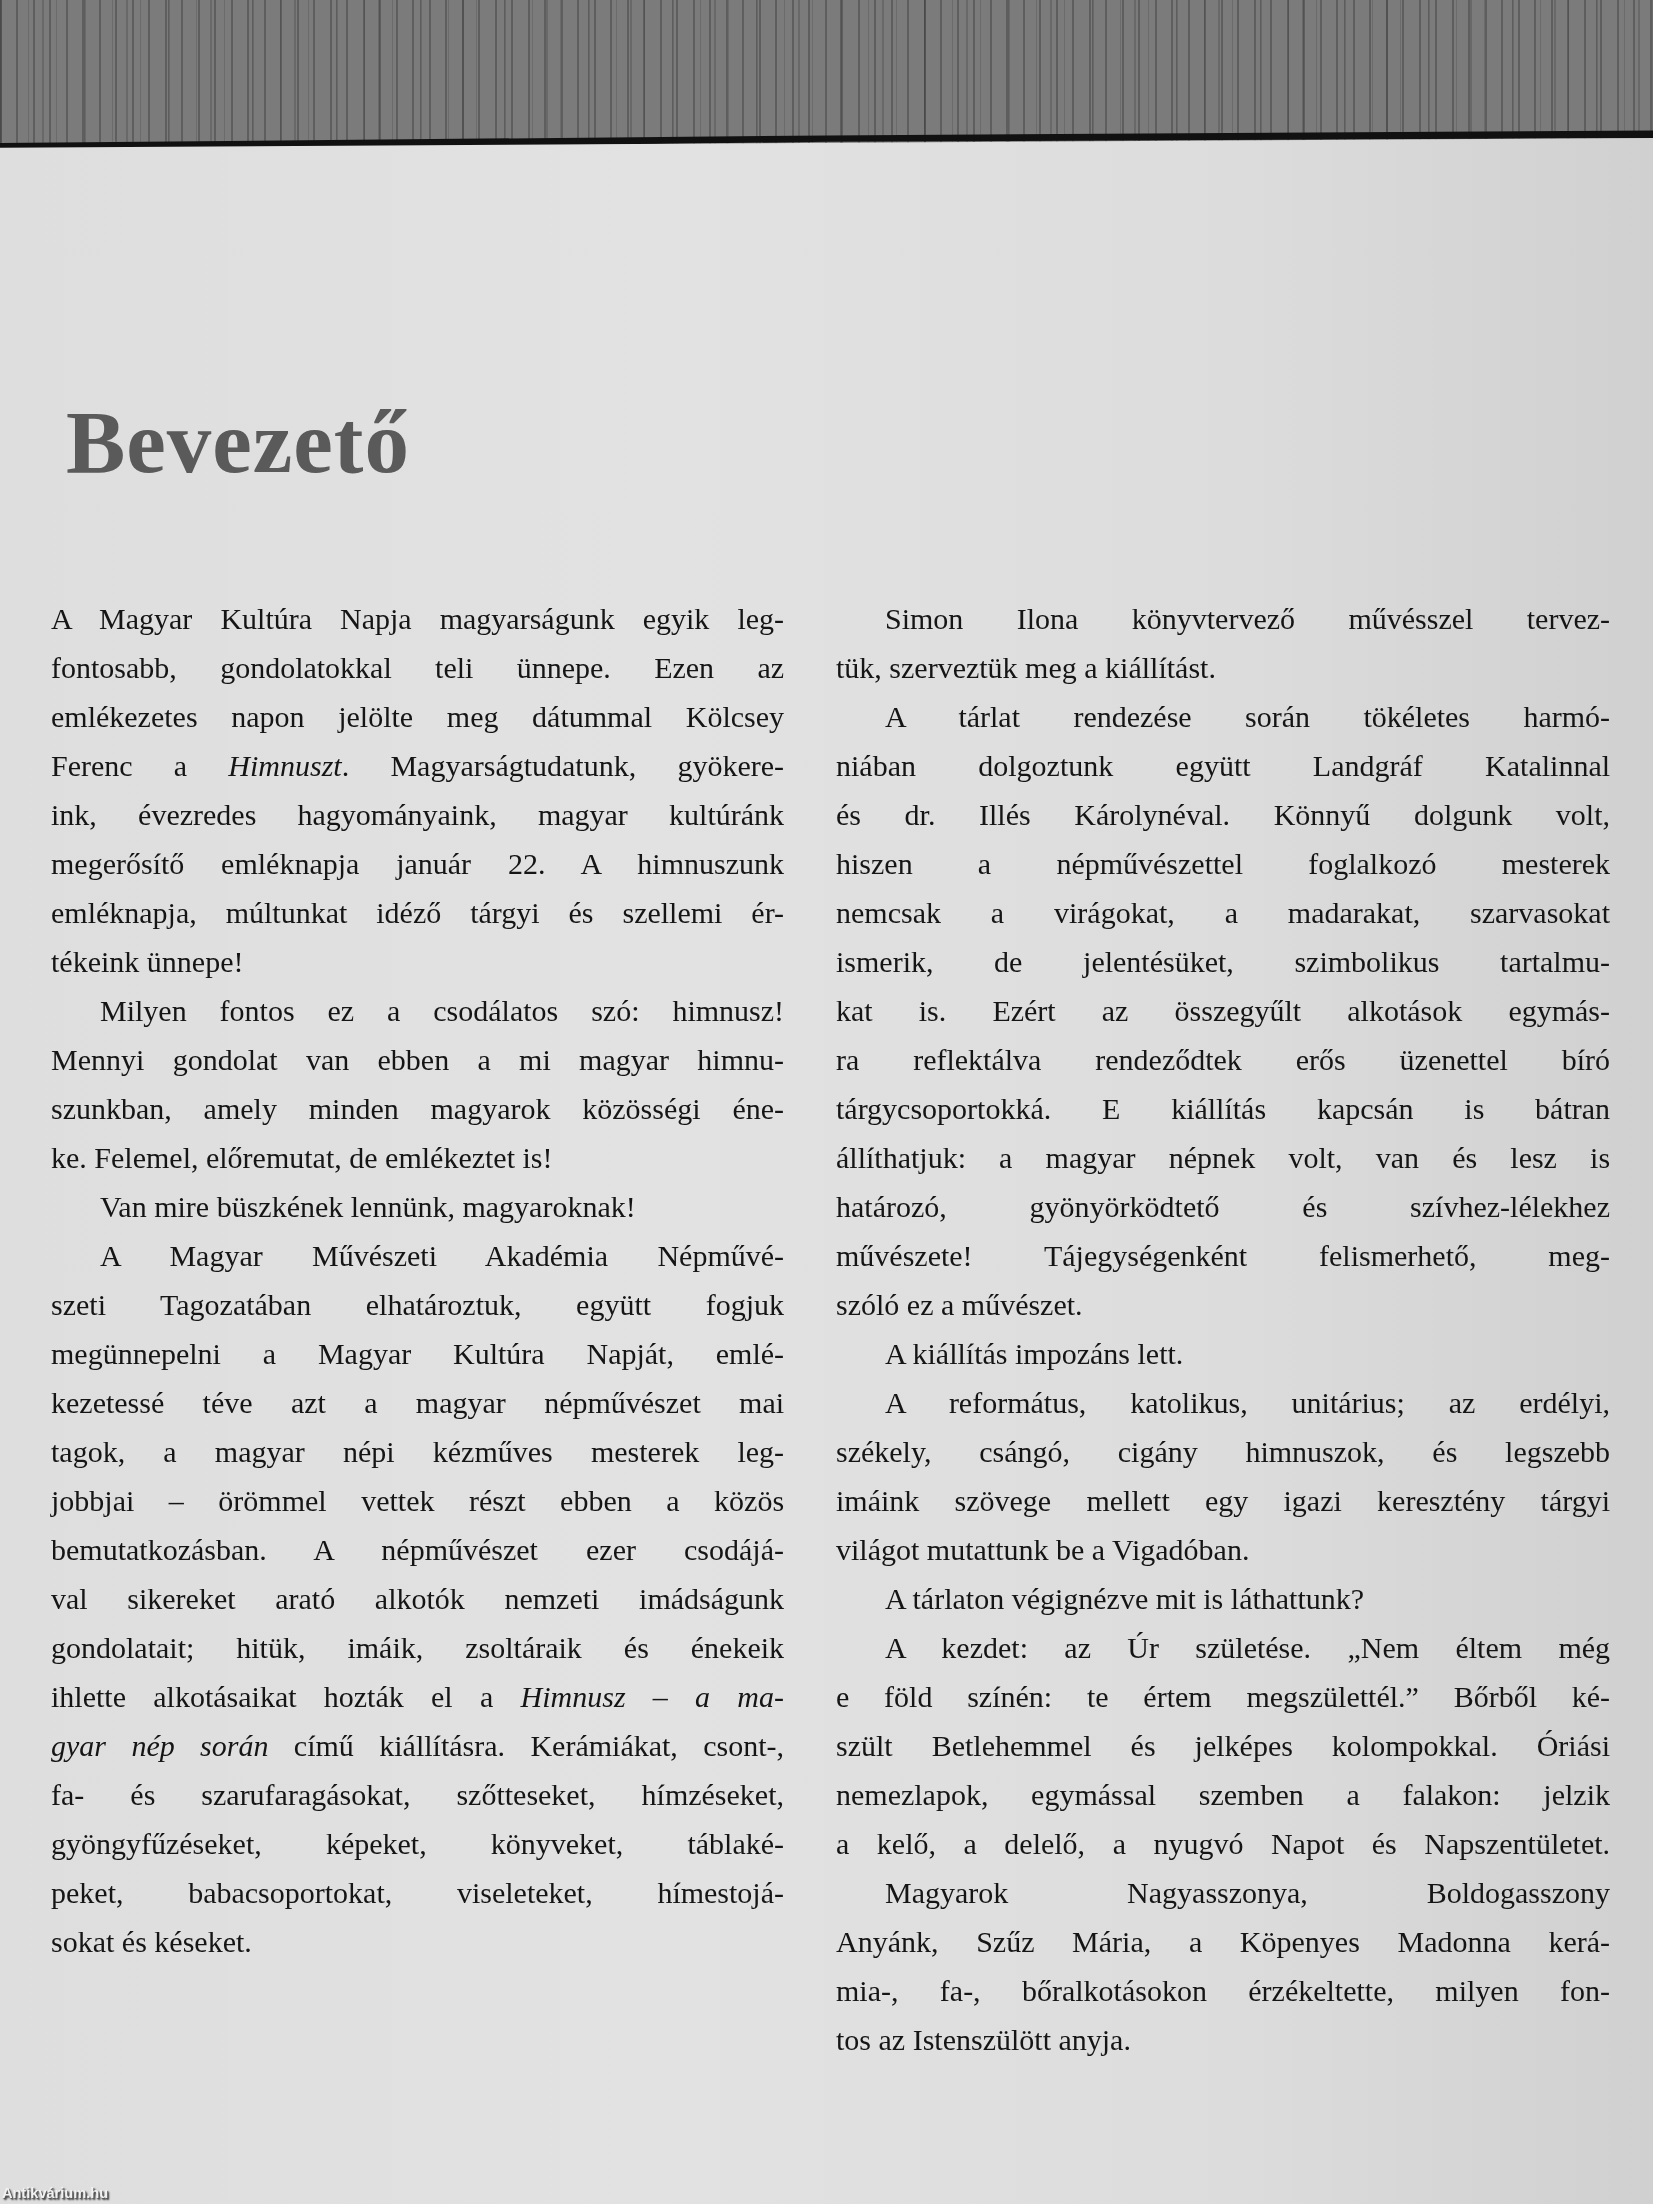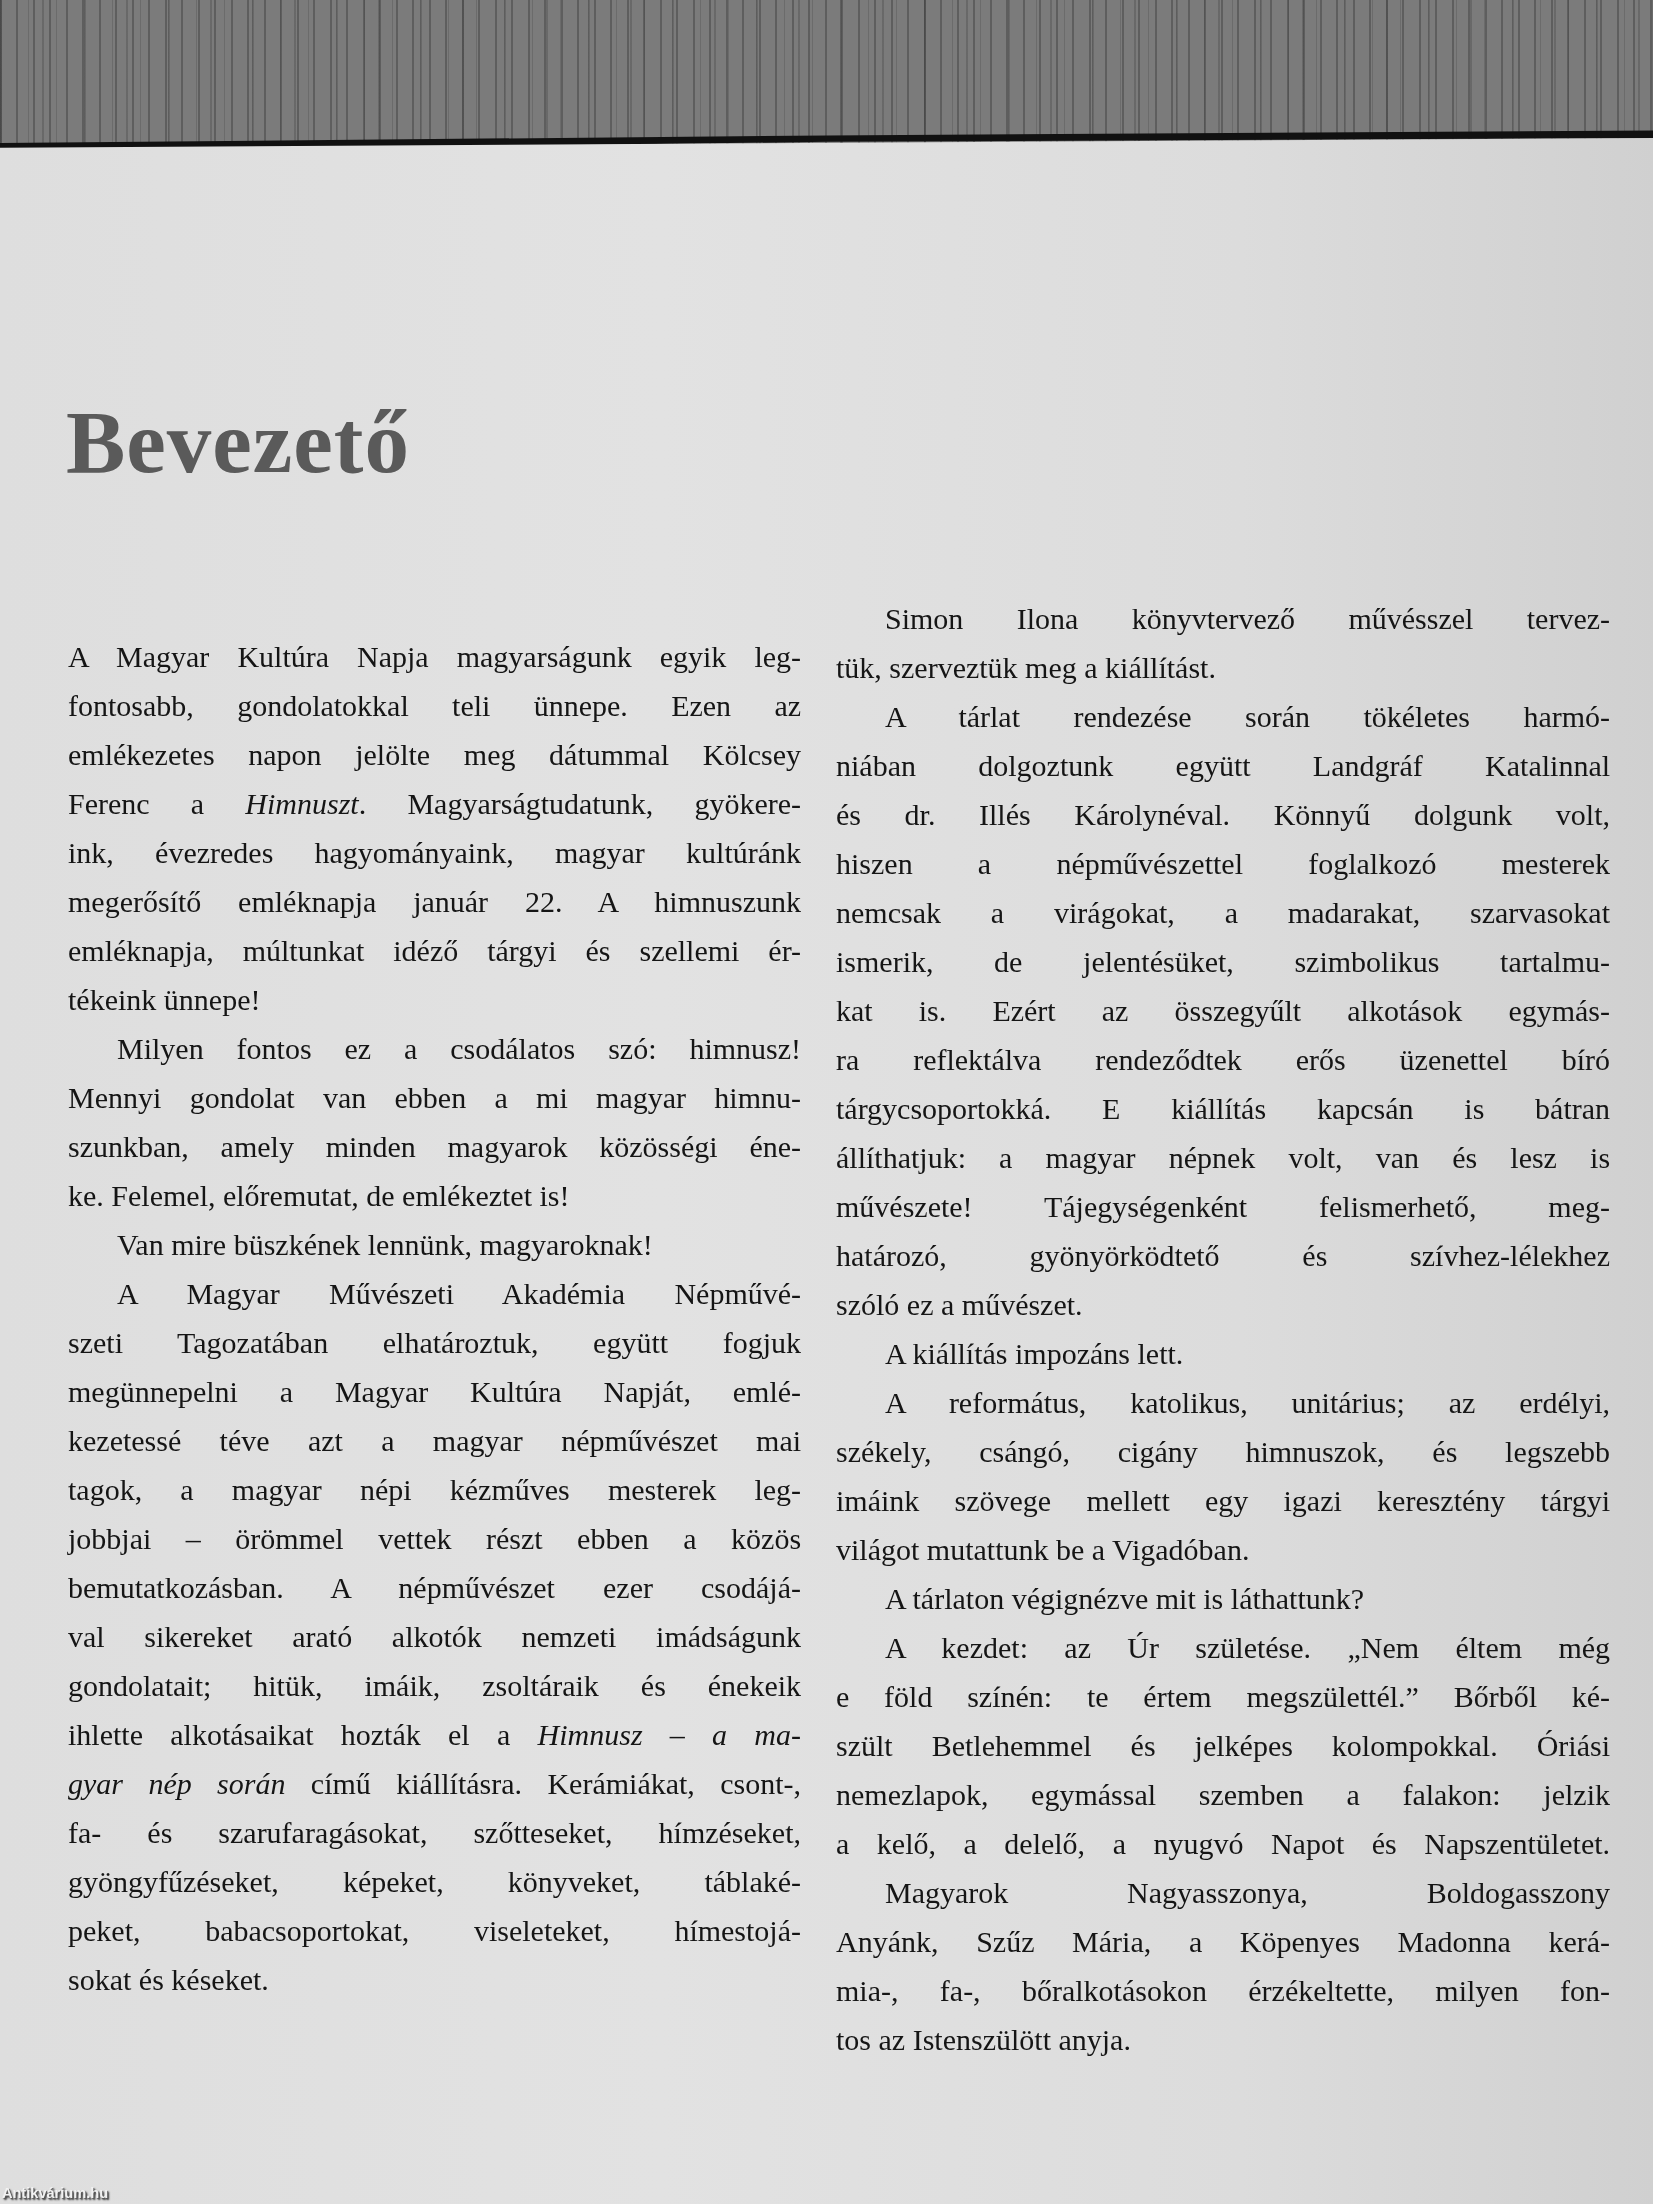--- a/index.html
+++ b/index.html
@@ -29,21 +29,21 @@
   .title {
     position: absolute; left: 58px; top: 386px;
     font-size: 89px; font-weight: bold; color: #5a5a5a; letter-spacing: 1px;
     margin: 8px; line-height: 1.1;
   }
   .column {
     position: absolute; top: 594px;
     font-size: 30px; line-height: 49px; color: #151515;
     text-align: justify;
   }
-  .col-left { left: 68px; width: 733px; margin-top: 38px; }
+  .col-left { left: 51px; width: 733px; }
   .col-right { left: 836px; width: 774px; }
   .line { display: block; text-align: justify; text-align-last: justify; white-space: nowrap; height: 49px; }
   .line.last { text-align-last: left; }
   .line.indent { padding-left: 49px; }
   .line > span { white-space: pre; }
   .it { font-style: italic; }
   .watermark {
     position: absolute; left: 1.9px; top: 2185px;
     font-family: Liberation Sans, sans-serif; font-weight: bold; font-size: 14.6px;
     color: #f2f2f2; text-shadow: 1px 1px 1px #555, 1.9px 1.9px 1.9px #333;
@@ -94,22 +94,22 @@
     <div class="line indent"><span>A</span> <span>tárlat</span> <span>rendezése</span> <span>során</span> <span>tökéletes</span> <span>harmó-</span></div>
     <div class="line"><span>niában</span> <span>dolgoztunk</span> <span>együtt</span> <span>Landgráf</span> <span>Katalinnal</span></div>
     <div class="line"><span>és</span> <span>dr.</span> <span>Illés</span> <span>Károlynéval.</span> <span>Könnyű</span> <span>dolgunk</span> <span>volt,</span></div>
     <div class="line"><span>hiszen</span> <span>a</span> <span>népművészettel</span> <span>foglalkozó</span> <span>mesterek</span></div>
     <div class="line"><span>nemcsak</span> <span>a</span> <span>virágokat,</span> <span>a</span> <span>madarakat,</span> <span>szarvasokat</span></div>
     <div class="line"><span>ismerik,</span> <span>de</span> <span>jelentésüket,</span> <span>szimbolikus</span> <span>tartalmu-</span></div>
     <div class="line"><span>kat</span> <span>is.</span> <span>Ezért</span> <span>az</span> <span>összegyűlt</span> <span>alkotások</span> <span>egymás-</span></div>
     <div class="line"><span>ra</span> <span>reflektálva</span> <span>rendeződtek</span> <span>erős</span> <span>üzenettel</span> <span>bíró</span></div>
     <div class="line"><span>tárgycsoportokká.</span> <span>E</span> <span>kiállítás</span> <span>kapcsán</span> <span>is</span> <span>bátran</span></div>
     <div class="line"><span>állíthatjuk:</span> <span>a</span> <span>magyar</span> <span>népnek</span> <span>volt,</span> <span>van</span> <span>és</span> <span>lesz</span> <span>is</span></div>
+    <div class="line"><span>határozó,</span> <span>gyönyörködtető</span> <span>és</span> <span>szívhez-lélekhez</span></div>
     <div class="line"><span>művészete!</span> <span>Tájegységenként</span> <span>felismerhető,</span> <span>meg-</span></div>
-    <div class="line"><span>határozó,</span> <span>gyönyörködtető</span> <span>és</span> <span>szívhez-lélekhez</span></div>
     <div class="line last"><span>szóló</span> <span>ez</span> <span>a</span> <span>művészet.</span></div>
     <div class="line indent last"><span>A</span> <span>kiállítás</span> <span>impozáns</span> <span>lett.</span></div>
     <div class="line indent"><span>A</span> <span>református,</span> <span>katolikus,</span> <span>unitárius;</span> <span>az</span> <span>erdélyi,</span></div>
     <div class="line"><span>székely,</span> <span>csángó,</span> <span>cigány</span> <span>himnuszok,</span> <span>és</span> <span>legszebb</span></div>
     <div class="line"><span>imáink</span> <span>szövege</span> <span>mellett</span> <span>egy</span> <span>igazi</span> <span>keresztény</span> <span>tárgyi</span></div>
     <div class="line last"><span>világot</span> <span>mutattunk</span> <span>be</span> <span>a</span> <span>Vigadóban.</span></div>
     <div class="line indent last"><span>A</span> <span>tárlaton</span> <span>végignézve</span> <span>mit</span> <span>is</span> <span>láthattunk?</span></div>
     <div class="line indent"><span>A</span> <span>kezdet:</span> <span>az</span> <span>Úr</span> <span>születése.</span> <span>„Nem</span> <span>éltem</span> <span>még</span></div>
     <div class="line"><span>e</span> <span>föld</span> <span>színén:</span> <span>te</span> <span>értem</span> <span>megszülettél.”</span> <span>Bőrből</span> <span>ké-</span></div>
     <div class="line"><span>szült</span> <span>Betlehemmel</span> <span>és</span> <span>jelképes</span> <span>kolompokkal.</span> <span>Óriási</span></div>

